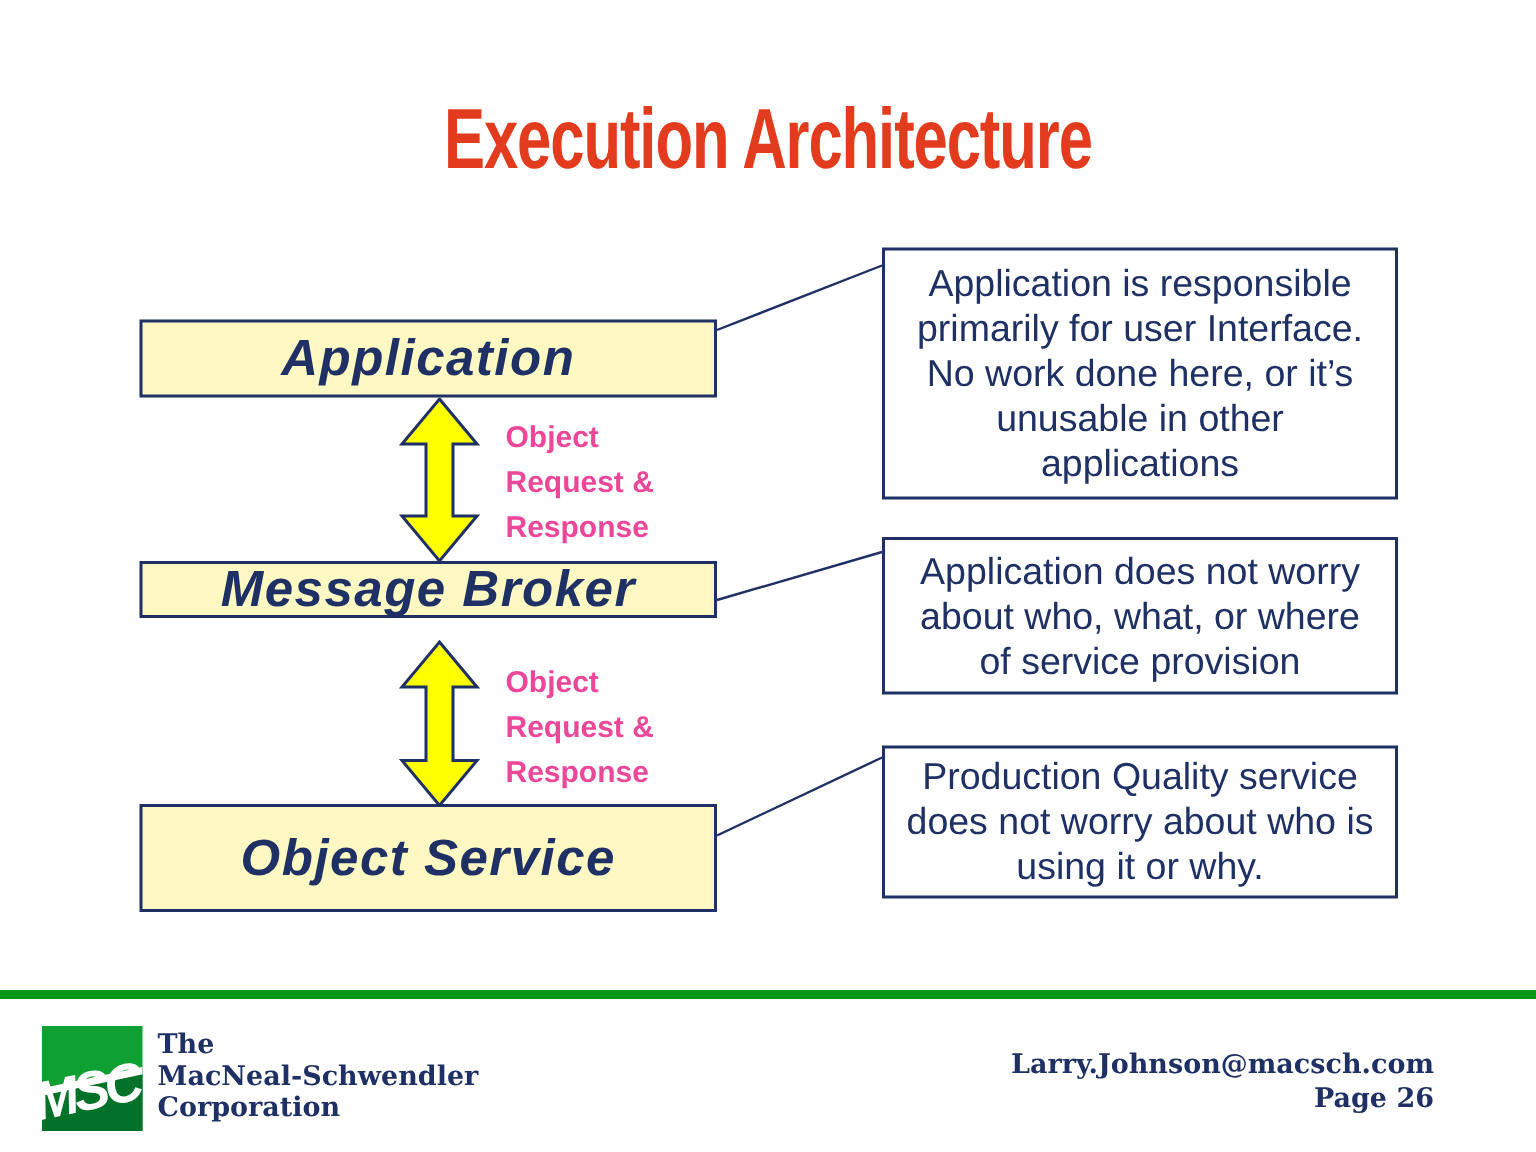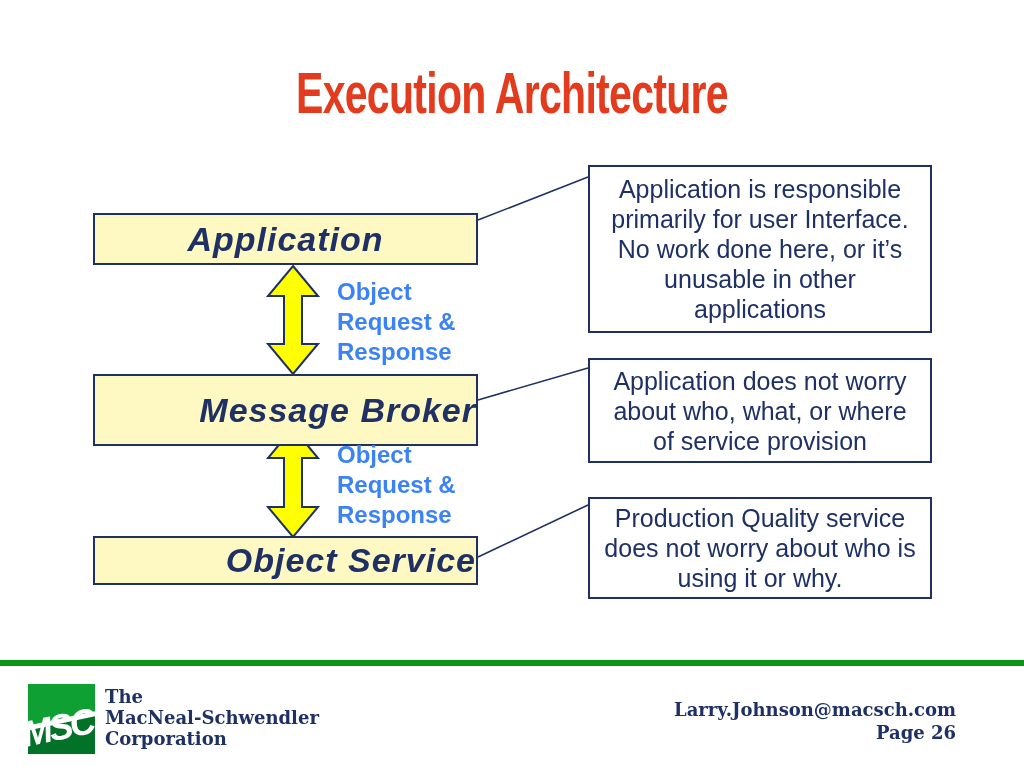--- a/index.html
+++ b/index.html
@@ -54,29 +54,29 @@
     align-items: center;
     justify-content: center;
     color: #1e3064;
     font-size: 34px;
     font-weight: bold;
     font-style: italic;
     letter-spacing: 1px;
     white-space: nowrap;
   }
   .box-application    { top: 213px; height: 52px; }
-  .box-message-broker { top: 374px; height: 72px; justify-content: flex-end; }
-  .box-object-service { top: 536px; height: 49px; justify-content: flex-end; }
+  .box-message-broker { top: 374px; height: 38px; }
+  .box-object-service { top: 536px; height: 72px; }
 
   
   .arrow-label {
     position: absolute;
     left: 337px;
-    color: #3b82f6;
-    font-size: 24px;
+    color: #ec4899;
+    font-size: 20px;
     font-weight: bold;
     line-height: 30px;
     white-space: nowrap;
   }
   .arrow-label-1 { top: 277px; }
   .arrow-label-2 { top: 440px; }
 
   
   .callout {
     position: absolute;

